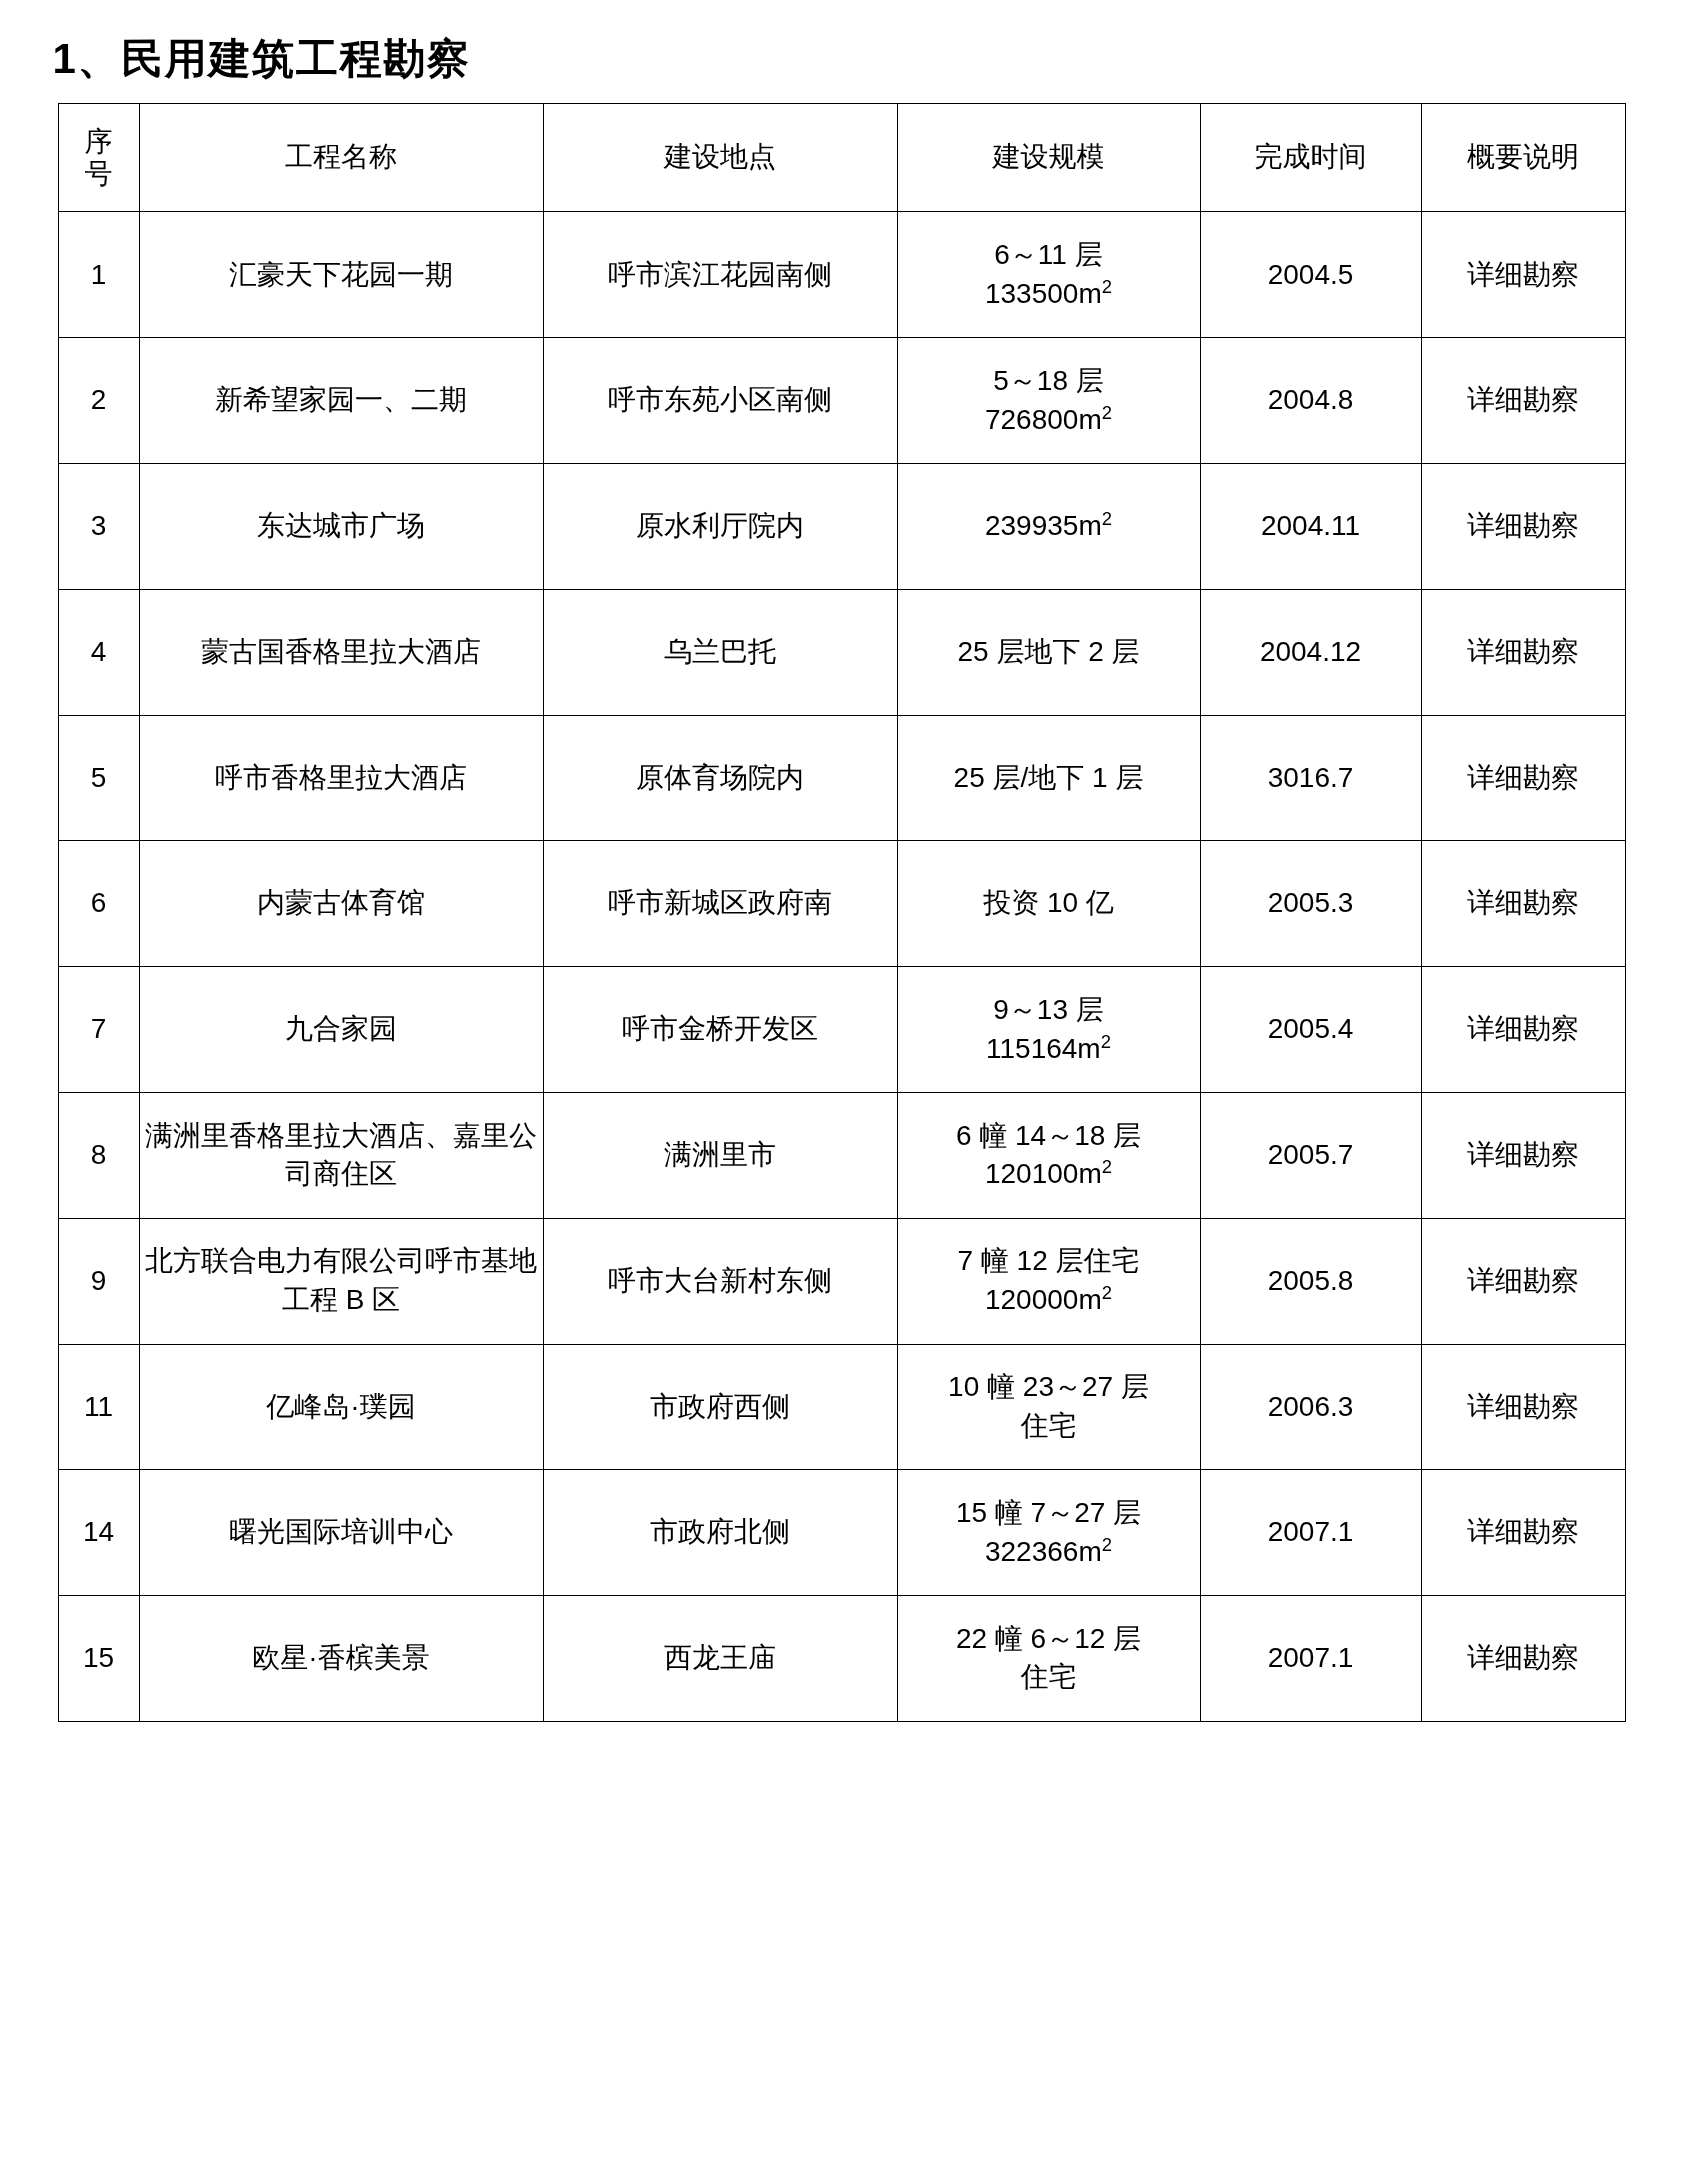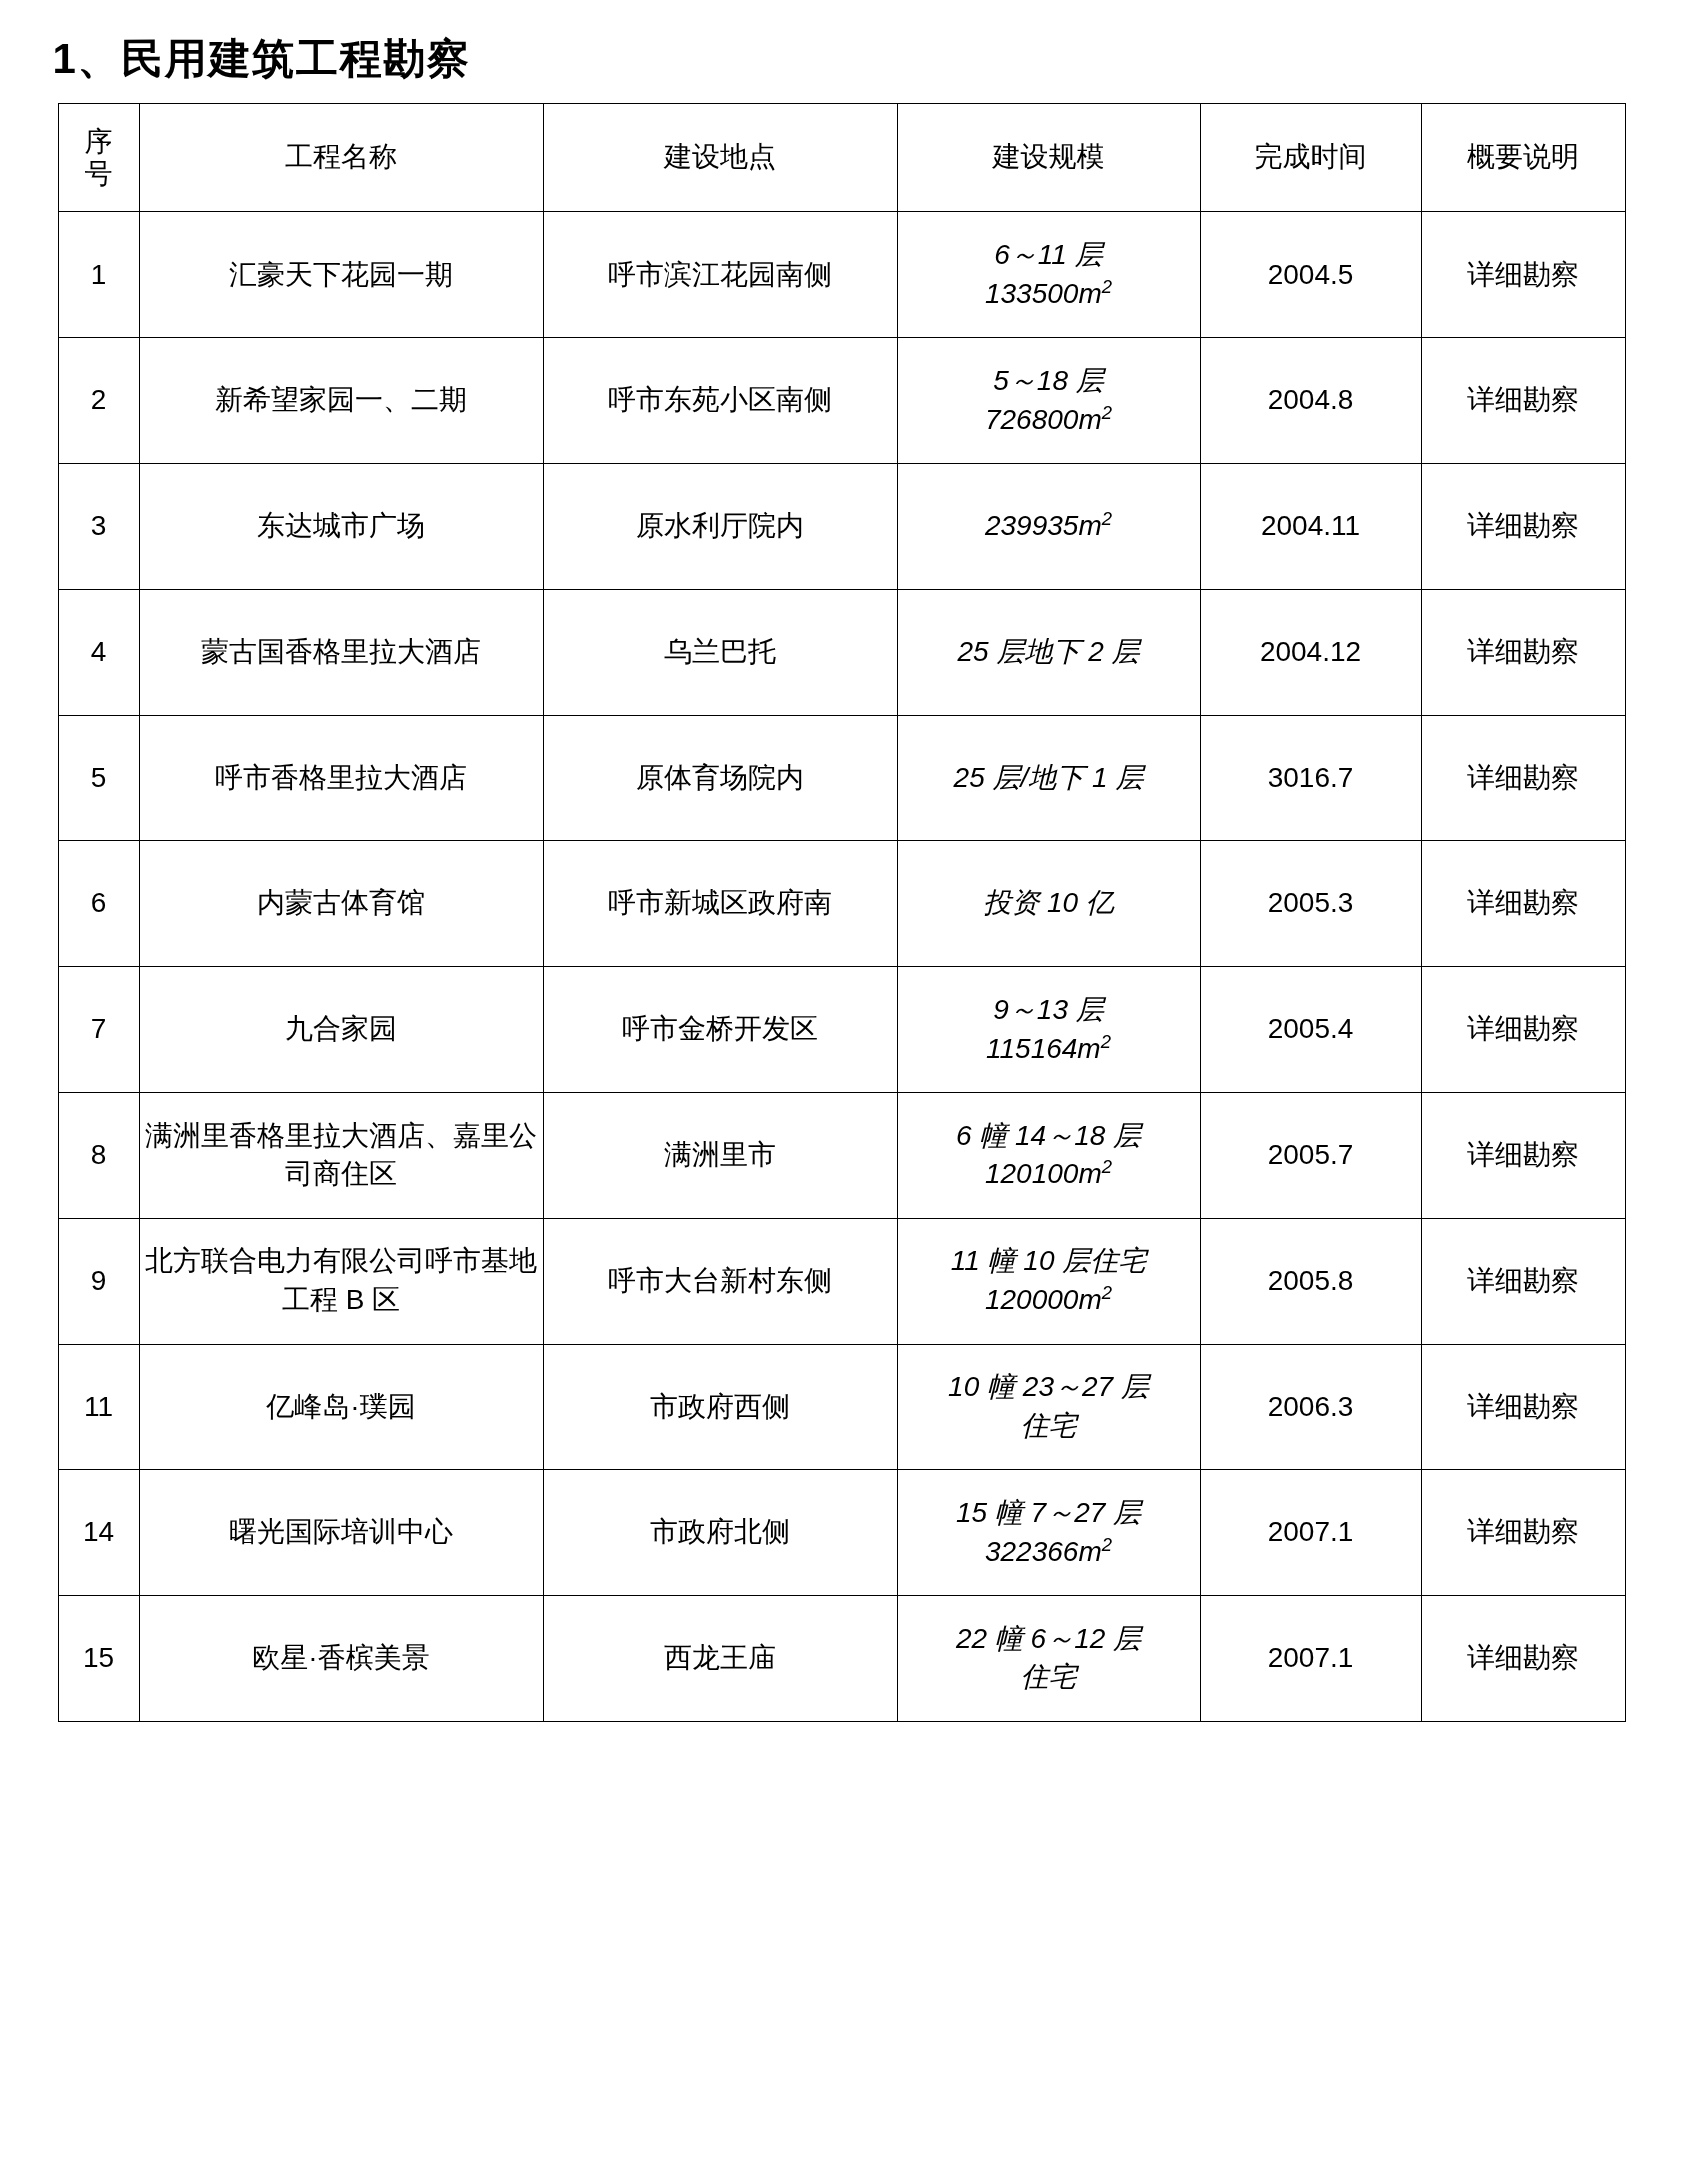--- a/index.html
+++ b/index.html
@@ -58,21 +58,21 @@
   
   col.c-idx    { width: 81px; }
   col.c-name   { width: 404px; }
   col.c-place  { width: 354px; }
   col.c-scale  { width: 303px; }
   col.c-time   { width: 221px; }
   col.c-note   { width: 204px; }
 
   .cell-idx { font-size: 28px; }
   .cell-name { text-align: center; }
-  .two-line { line-height: 1.34; font-style: italic; }
+  .two-line { line-height: 1.34; }
   .sup { font-size: 0.66em; vertical-align: super; line-height: 0; }
   .hdr-stack { display: block; line-height: 1.12; }
 </style>
 </head>
 <body>
 
 <div class="page">
 
   <h1 class="doc-title">1、民用建筑工程勘察</h1>
 
@@ -181,21 +181,21 @@
             <div>120100m<span class="sup">2</span></div>
           </td>
           <td>2005.7</td>
           <td>详细勘察</td>
         </tr>
         <tr>
           <td class="cell-idx">9</td>
           <td class="cell-name">北方联合电力有限公司呼市基地工程 B 区</td>
           <td>呼市大台新村东侧</td>
           <td class="two-line">
-            <div>11 幢 10 层住宅</div>
+            <div>7 幢 12 层住宅</div>
             <div>120000m<span class="sup">2</span></div>
           </td>
           <td>2005.8</td>
           <td>详细勘察</td>
         </tr>
         <tr>
           <td class="cell-idx">11</td>
           <td class="cell-name">亿峰岛·璞园</td>
           <td>市政府西侧</td>
           <td class="two-line">

